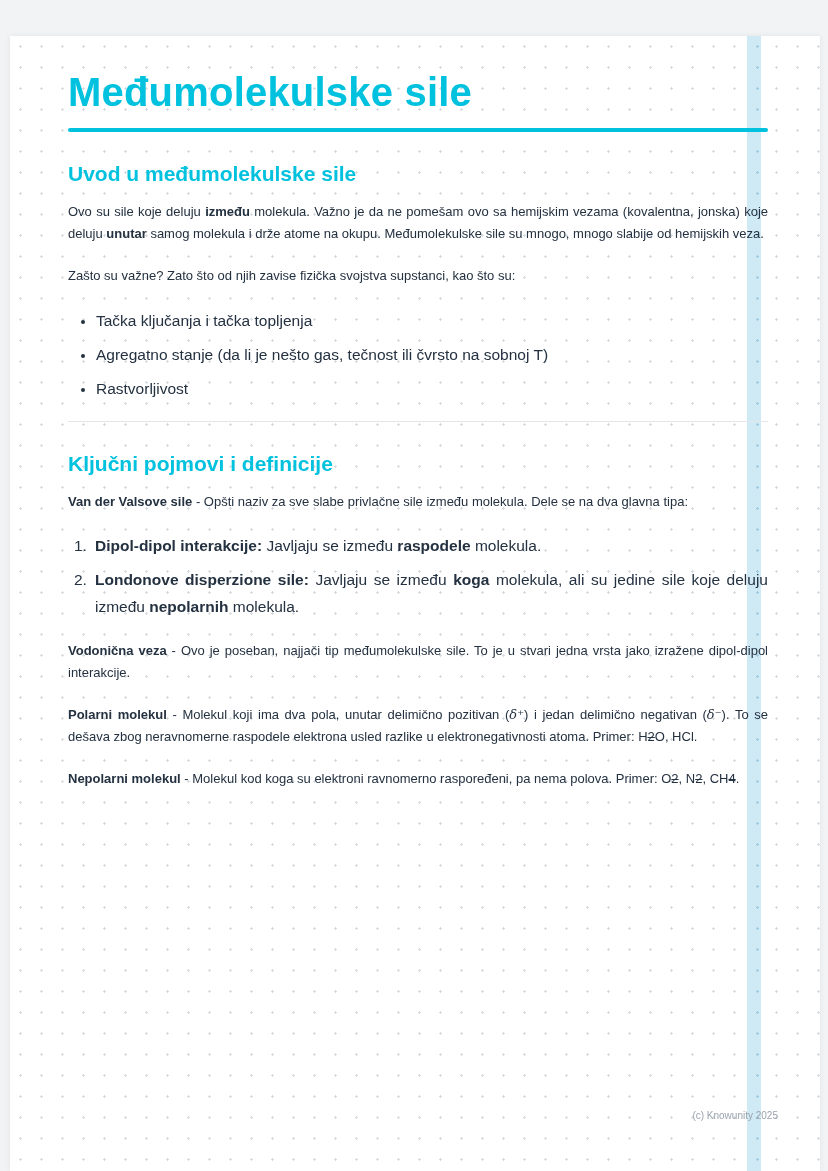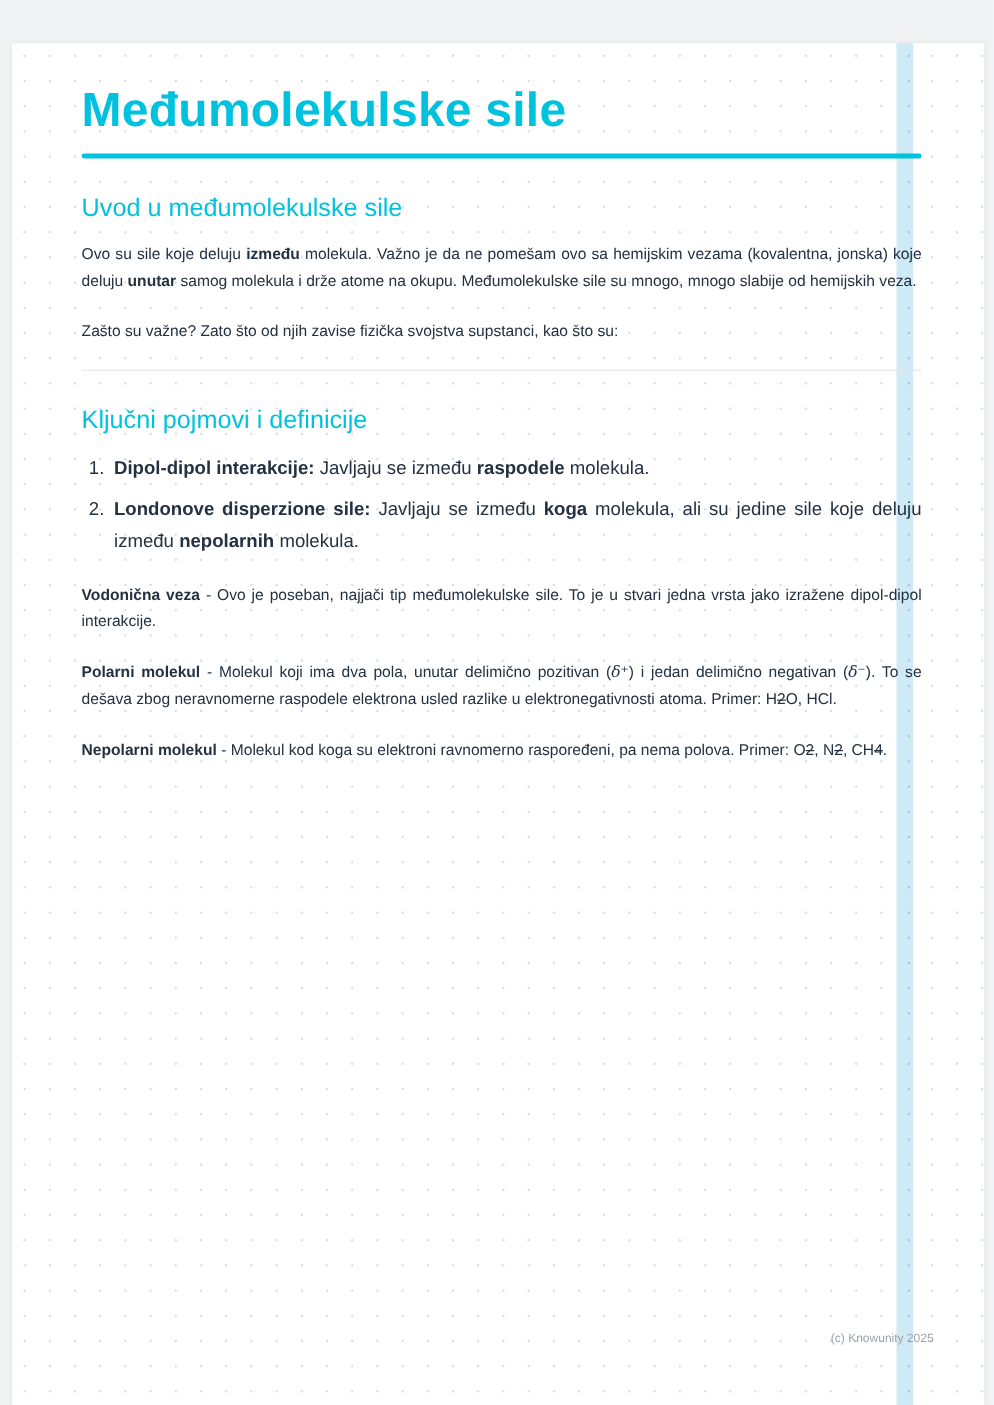--- a/index.html
+++ b/index.html
@@ -45,21 +45,21 @@
     line-height:1.1;
   }
   .rule{
     height:4px;
     background:var(--accent);
     border-radius:2px;
     margin-top:14px;
   }
   h2{
     font-size:21px;
-    font-weight:400;
+    font-weight:700;
     color:var(--accent);
     margin-top:28px;
     margin-bottom:14px;
     line-height:1.3;
   }
   p.body{
     font-size:13px;
     line-height:1.7;
     text-align:justify;
     margin-bottom:20px;
@@ -116,25 +116,31 @@
   <div class="stripe"></div>
 
   <div class="content">
     <h1>Međumolekulske sile</h1>
     <div class="rule"></div>
 
     <h2>Uvod u međumolekulske sile</h2>
     <p class="body"><span>Ovo su sile koje deluju </span><span class="b">između</span><span> molekula. Važno je da ne pomešam ovo sa hemijskim vezama (kovalentna, jonska) koje deluju </span><span class="b">unutar</span><span> samog molekula i drže atome na okupu. Međumolekulske sile su mnogo, mnogo slabije od hemijskih veza.</span></p>
     <p class="body"><span>Zašto su važne? Zato što od njih zavise fizička svojstva supstanci, kao što su:</span></p>
 
+    <ul class="bullets">
+      <li>Tačka ključanja i tačka topljenja</li>
+      <li>Agregatno stanje (da li je nešto gas, tečnost ili čvrsto na sobnoj T)</li>
+      <li>Rastvorljivost</li>
+    </ul>
 
     <div class="divider"></div>
 
     <h2>Ključni pojmovi i definicije</h2>
 
+    <p class="body"><span class="b">Van der Valsove sile</span><span> - Opšti naziv za sve slabe privlačne sile između molekula. Dele se na dva glavna tipa:</span></p>
 
     <div class="numlist">
       <div class="numitem">
         <span class="num">1.</span>
         <span class="numtext"><span class="b">Dipol-dipol interakcije:</span><span> Javljaju se između </span><span class="b">raspodele</span><span> molekula.</span></span>
       </div>
       <div class="numitem">
         <span class="num">2.</span>
         <span class="numtext"><span class="b">Londonove disperzione sile:</span><span> Javljaju se između </span><span class="b">koga</span><span> molekula, ali su jedine sile koje deluju između </span><span class="b">nepolarnih</span><span> molekula.</span></span>
       </div>

